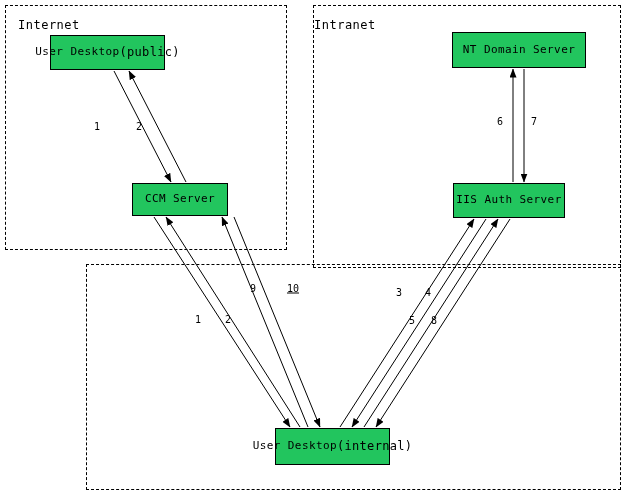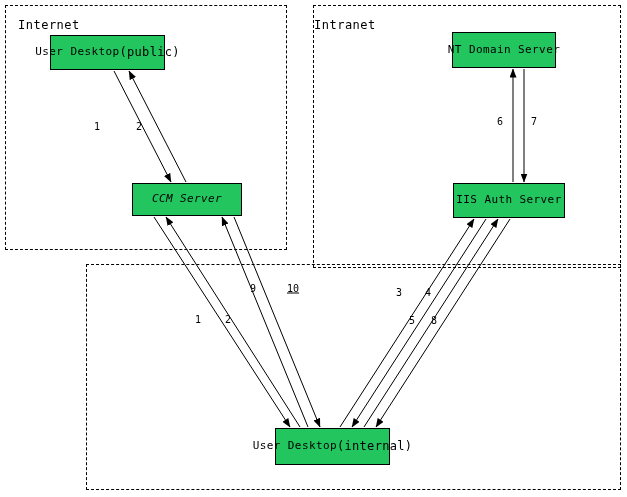--- a/index.html
+++ b/index.html
@@ -95,24 +95,24 @@
       <div class="zone-label" style="left: 18px; top: 18px;">Internet</div>
       <div class="zone" style="left: 313px; top: 5px; width: 308px; height: 263px;"></div>
       <div class="zone-label" style="left: 314px; top: 18px;">Intranet</div>
       <div class="zone" style="left: 86px; top: 264px; width: 535px; height: 226px;"></div>
     </div>
   <div id="node-layer">
       <div class="node" style="left: 50px; top: 35px; width: 115px; height: 35px;">
         <div class="node-title">User Desktop</div>
         <div class="node-sub">(public)</div>
       </div>
-      <div class="node" style="left: 132px; top: 183px; width: 110px; height: 33px; font-style: italic;">
+      <div class="node" style="left: 132px; top: 183px; width: 96px; height: 33px;">
         <div class="node-title">CCM Server</div>
       </div>
-      <div class="node" style="left: 452px; top: 32px; width: 104px; height: 36px;">
+      <div class="node" style="left: 452px; top: 32px; width: 134px; height: 36px;">
         <div class="node-title">NT Domain Server</div>
       </div>
       <div class="node" style="left: 453px; top: 183px; width: 112px; height: 35px;">
         <div class="node-title">IIS Auth Server</div>
       </div>
       <div class="node" style="left: 275px; top: 428px; width: 115px; height: 37px;">
         <div class="node-title">User Desktop</div>
         <div class="node-sub">(internal)</div>
       </div>
     </div>

